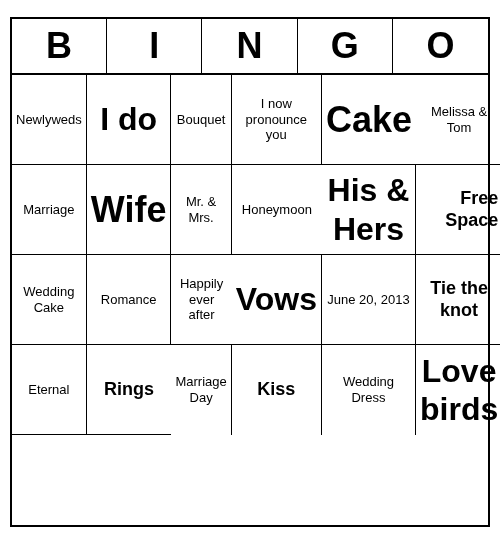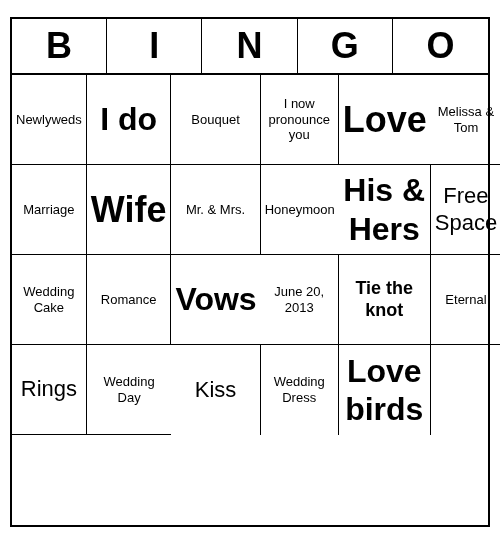--- a/index.html
+++ b/index.html
@@ -76,22 +76,23 @@
       font-size: 32px;
       font-weight: bold;
     }
 
     .cell-text.xlarge {
       font-size: 36px;
       font-weight: bold;
     }
 
     .cell-text.medium-large {
-      font-size: 22px;
-      font-weight: normal;
+      font-size: 18px;
+      font-weight: bold;
+      text-align: right;
     }
 
     .cell-text.medium {
       font-size: 18px;
       font-weight: bold;
     }
   </style>
 </head>
 <body>
 
@@ -110,21 +111,21 @@
       <div class="bingo-cell">
         <span class="cell-text large">I do</span>
       </div>
       <div class="bingo-cell">
         <span class="cell-text">Bouquet</span>
       </div>
       <div class="bingo-cell">
         <span class="cell-text">I now pronounce you</span>
       </div>
       <div class="bingo-cell">
-        <span class="cell-text xlarge">Love</span>
+        <span class="cell-text xlarge">Cake</span>
       </div>
       <div class="bingo-cell">
         <span class="cell-text">Melissa &amp; Tom</span>
       </div>
       <div class="bingo-cell">
         <span class="cell-text">Marriage</span>
       </div>
       <div class="bingo-cell">
         <span class="cell-text xlarge">Wife</span>
       </div>
@@ -140,36 +141,39 @@
       <div class="bingo-cell">
         <span class="cell-text medium-large">Free Space</span>
       </div>
       <div class="bingo-cell">
         <span class="cell-text">Wedding Cake</span>
       </div>
       <div class="bingo-cell">
         <span class="cell-text">Romance</span>
       </div>
       <div class="bingo-cell">
+        <span class="cell-text">Happily ever after</span>
+      </div>
+      <div class="bingo-cell">
         <span class="cell-text large">Vows</span>
       </div>
       <div class="bingo-cell">
         <span class="cell-text">June 20, 2013</span>
       </div>
       <div class="bingo-cell">
         <span class="cell-text medium">Tie the knot</span>
       </div>
       <div class="bingo-cell">
         <span class="cell-text">Eternal</span>
       </div>
       <div class="bingo-cell">
         <span class="cell-text medium-large">Rings</span>
       </div>
       <div class="bingo-cell">
-        <span class="cell-text">Wedding Day</span>
+        <span class="cell-text">Marriage Day</span>
       </div>
       <div class="bingo-cell">
         <span class="cell-text medium-large">Kiss</span>
       </div>
       <div class="bingo-cell">
         <span class="cell-text">Wedding Dress</span>
       </div>
       <div class="bingo-cell">
         <span class="cell-text large">Love birds</span>
       </div>

